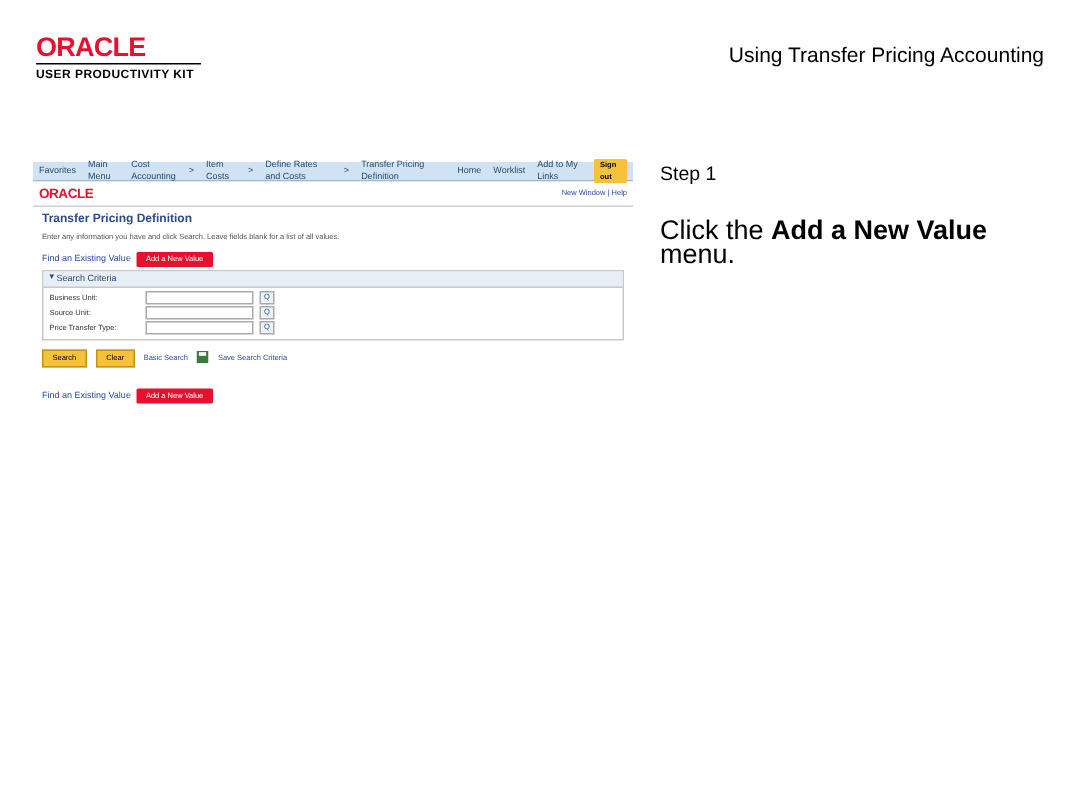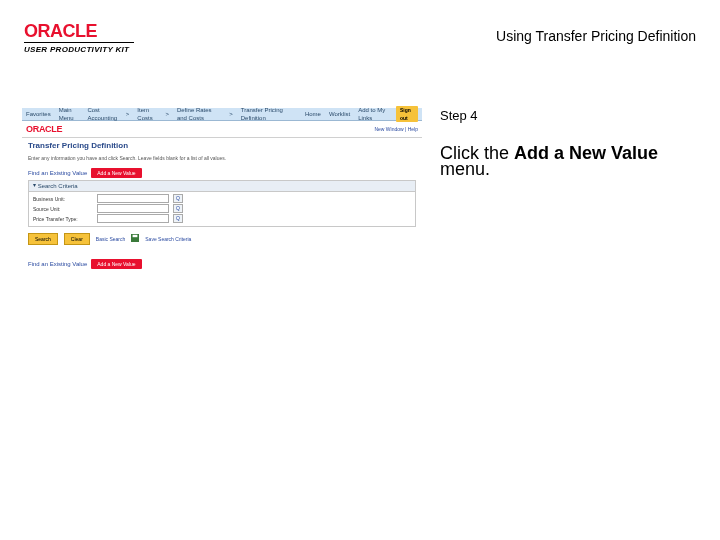--- a/index.html
+++ b/index.html
@@ -37,21 +37,20 @@
     border: 0;
     border-top: 1px solid #000;
     margin: 2px 0 2px 0;
     width: 110px;
   }
   .hdr-logo .o-sub {
     font-size: 8px;
     font-weight: 700;
     letter-spacing: 0.3px;
     color: #000;
-    font-style: italic;
   }
   .hdr-right {
     position: absolute;
     right: 24px;
     top: 28px;
     font-size: 14px;
     color: #000;
   }
   
   .left-pane {
@@ -220,21 +219,21 @@
 </head>
 <body>
 
 <div class="page">
 
   <div class="hdr-logo">
     <div class="o-word">ORACLE</div>
     <hr class="o-rule">
     <div class="o-sub">USER PRODUCTIVITY KIT</div>
   </div>
-  <div class="hdr-right">Using Transfer Pricing Definition</div>
+  <div class="hdr-right">Using Transfer Pricing Accounting</div>
 
   <div class="left-pane">
     <div class="app">
 
       <div class="topbar">
         <span>Favorites</span>
         <span>Main Menu</span>
         <span>Cost Accounting</span>
         <span>&gt;</span>
         <span>Item Costs</span>
@@ -297,18 +296,18 @@
         </div>
         <div class="footlink">
           <span class="link">Find an Existing Value</span>
           <span class="pill">Add a New Value</span>
         </div>
       </div>
     </div>
   </div>
 
   <div class="right-pane">
-    <div class="step">Step 4</div>
+    <div class="step">Step 1</div>
     <div class="instr">
       <span>Click the </span><b>Add a New Value</b><span> menu.</span>
     </div>
   </div>
 </div>
 
 </body></html>

